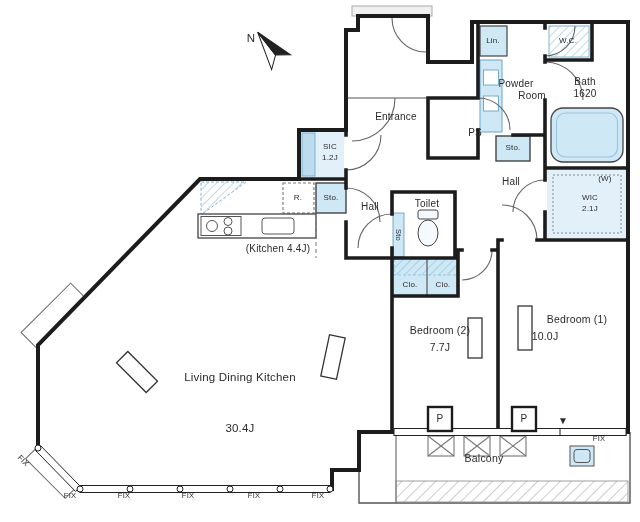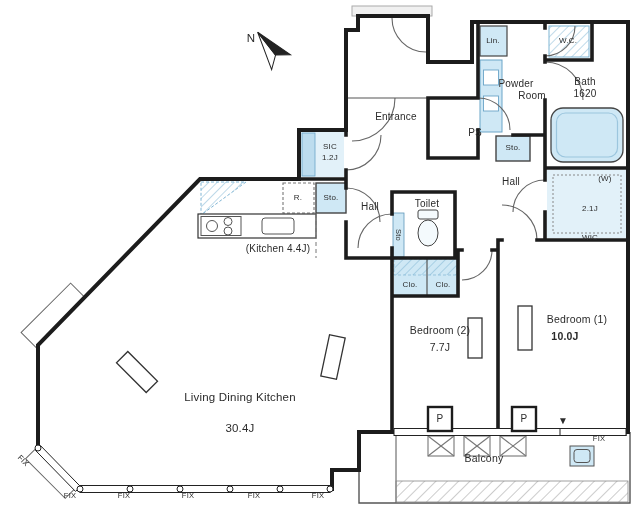--- a/index.html
+++ b/index.html
@@ -189,33 +189,33 @@
   <span class="lbl s8" style="left:330px;top:147px;">SIC</span>
   <span class="lbl s8" style="left:330px;top:158px;">1.2J</span>
   <span class="lbl s10" style="left:370px;top:207px;">Hall</span>
   <span class="lbl s10" style="left:511px;top:182px;">Hall</span>
   <span class="lbl s8" style="left:298px;top:198px;">R.</span>
   <span class="lbl s8" style="left:331px;top:198px;">Sto.</span>
   <span class="lbl s10" style="left:427px;top:204px;">Toilet</span>
   <span class="lbl s7 rot90" style="left:398px;top:235px;">Sto</span>
 
   <span class="lbl s8" style="left:605px;top:179px;">(W)</span>
-  <span class="lbl s8" style="left:590px;top:198px;margin-top:40px;">WIC</span>
+  <span class="lbl s8" style="left:590px;top:198px;">WIC</span>
   <span class="lbl s8" style="left:590px;top:209px;text-align:center;">2.1J</span>
 
   <span class="lbl s9" style="left:278px;top:249px;">(Kitchen 4.4J)</span>
   <span class="lbl s8" style="left:410px;top:285px;">Clo.</span>
   <span class="lbl s8" style="left:443px;top:285px;">Clo.</span>
 
   <span class="lbl s105" style="left:440px;top:331px;">Bedroom (2)</span>
   <span class="lbl s105" style="left:440px;top:348px;">7.7J</span>
   <span class="lbl s105" style="left:577px;top:320px;">Bedroom (1)</span>
-  <span class="lbl s105" style="left:565px;top:337px;font-weight:bold;">10.0J</span>
-
-  <span class="lbl s11" style="left:240px;top:377px;margin-top:20px;">Living Dining Kitchen</span>
+  <span class="lbl s105" style="left:545px;top:337px;">10.0J</span>
+
+  <span class="lbl s11" style="left:240px;top:377px;">Living Dining Kitchen</span>
   <span class="lbl s11" style="left:240px;top:396px;margin-top:32px;">30.4J</span>
 
   <span class="lbl s105" style="left:484px;top:459px;">Balcony</span>
   <span class="lbl s9" style="left:440px;top:419px;">P</span>
   <span class="lbl s9" style="left:524px;top:419px;">P</span>
   <span class="lbl s9" style="left:563px;top:421px;">▼</span>
 
   <span class="lbl s7 rot45" style="left:23px;top:461px;">FIX</span>
   <span class="lbl s7" style="left:70px;top:496px;">FIX</span>
   <span class="lbl s7" style="left:124px;top:496px;">FIX</span>

